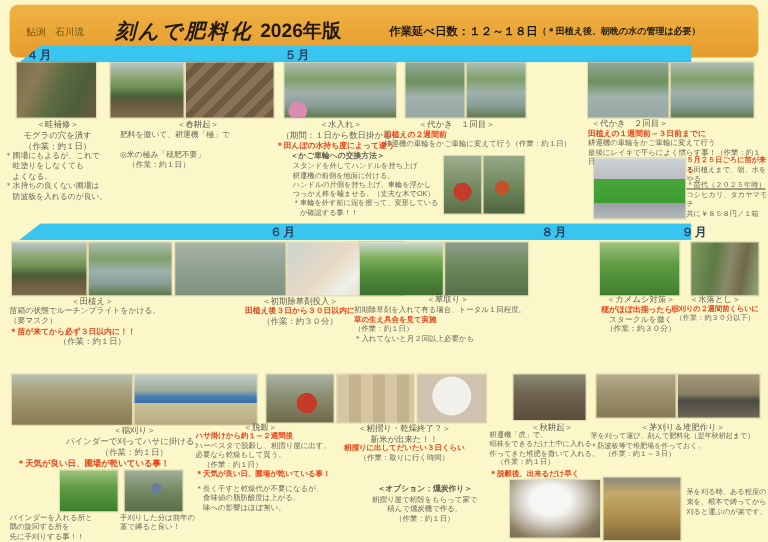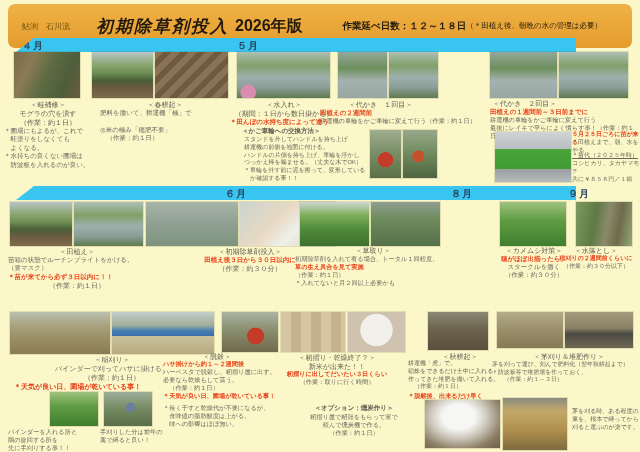--- a/index.html
+++ b/index.html
@@ -6,21 +6,21 @@
   .page{position:relative;width:640px;height:452px;background:#fbf7c9;overflow:hidden;
         font-family:"Liberation Sans",sans-serif;}
   
   .hdr{position:absolute;left:8px;top:4px;width:624px;height:44px;border-radius:7px;
        background:linear-gradient(180deg,#f0b245,#e49c2c);display:flex;align-items:center;}
   .hdr-school{font-size:8px;color:#6b4e07;margin-left:14px;white-space:nowrap;}
   .hdr-title{font-family:"DejaVu Serif",serif;font-style:italic;font-weight:bold;
              font-size:17px;color:#231a0c;margin-left:26px;letter-spacing:2px;white-space:nowrap;}
   .hdr-ed{font-size:16px;font-weight:bold;color:#231a0c;margin-left:6px;white-space:nowrap;}
   .hdr-days{font-size:9.5px;font-weight:bold;color:#1f1a10;margin-left:40px;white-space:nowrap;}
-  .hdr-note{font-size:7.5px;font-weight:normal;color:#1f1a10;white-space:nowrap;}
+  .hdr-note{font-size:7.5px;font-weight:bold;color:#1f1a10;white-space:nowrap;}
   
   .ribbon{position:absolute;left:0;width:576px;height:14px;background:#38c5f0;
           clip-path:polygon(34px 0,602px 0,586px 100%,16px 100%);}
   .mo{position:absolute;top:1px;font-size:10px;font-weight:bold;color:#29425e;letter-spacing:1px;white-space:nowrap;}
   
   .blk{position:absolute;font-size:7px;line-height:1.3;color:#6a675c;white-space:pre-line;}
   .ctr{text-align:center;}
   .red{color:#e8441c;font-weight:bold;}
   .u{text-decoration:underline;}
   .t65{font-size:6.5px;} .t62{font-size:6.2px;} .t6{font-size:6px;} .t59{font-size:5.9px;}
@@ -59,21 +59,21 @@
   .g-smoke{background:radial-gradient(ellipse at 45% 35%,#f6f6f4 0 28%,#cfcabe 48%,#8a7c62 76%,#6e5f46 100%);}
   .g-sheaves{background:linear-gradient(180deg,#8a8a80 0%,#c2a96a 25%,#b08f4e 62%,#7d6a3e 100%);}
 </style>
 </head>
 <body>
 
 <div class="page">
 
   <div class="hdr">
     <span class="hdr-school">鮎渕　石川流</span>
-    <span class="hdr-title">初期除草剤投入</span>
+    <span class="hdr-title">刻んで肥料化</span>
     <span class="hdr-ed">2026年版</span>
     <span class="hdr-days">作業延べ日数：１２～１８日</span>
     <span class="hdr-note">（＊田植え後、朝晩の水の管理は必要）</span>
   </div>
 
   <div class="ribbon" style="top:38px;">
     <span class="mo" style="left:22px;">４月</span>
     <span class="mo" style="left:237px;">５月</span>
   </div>
 

